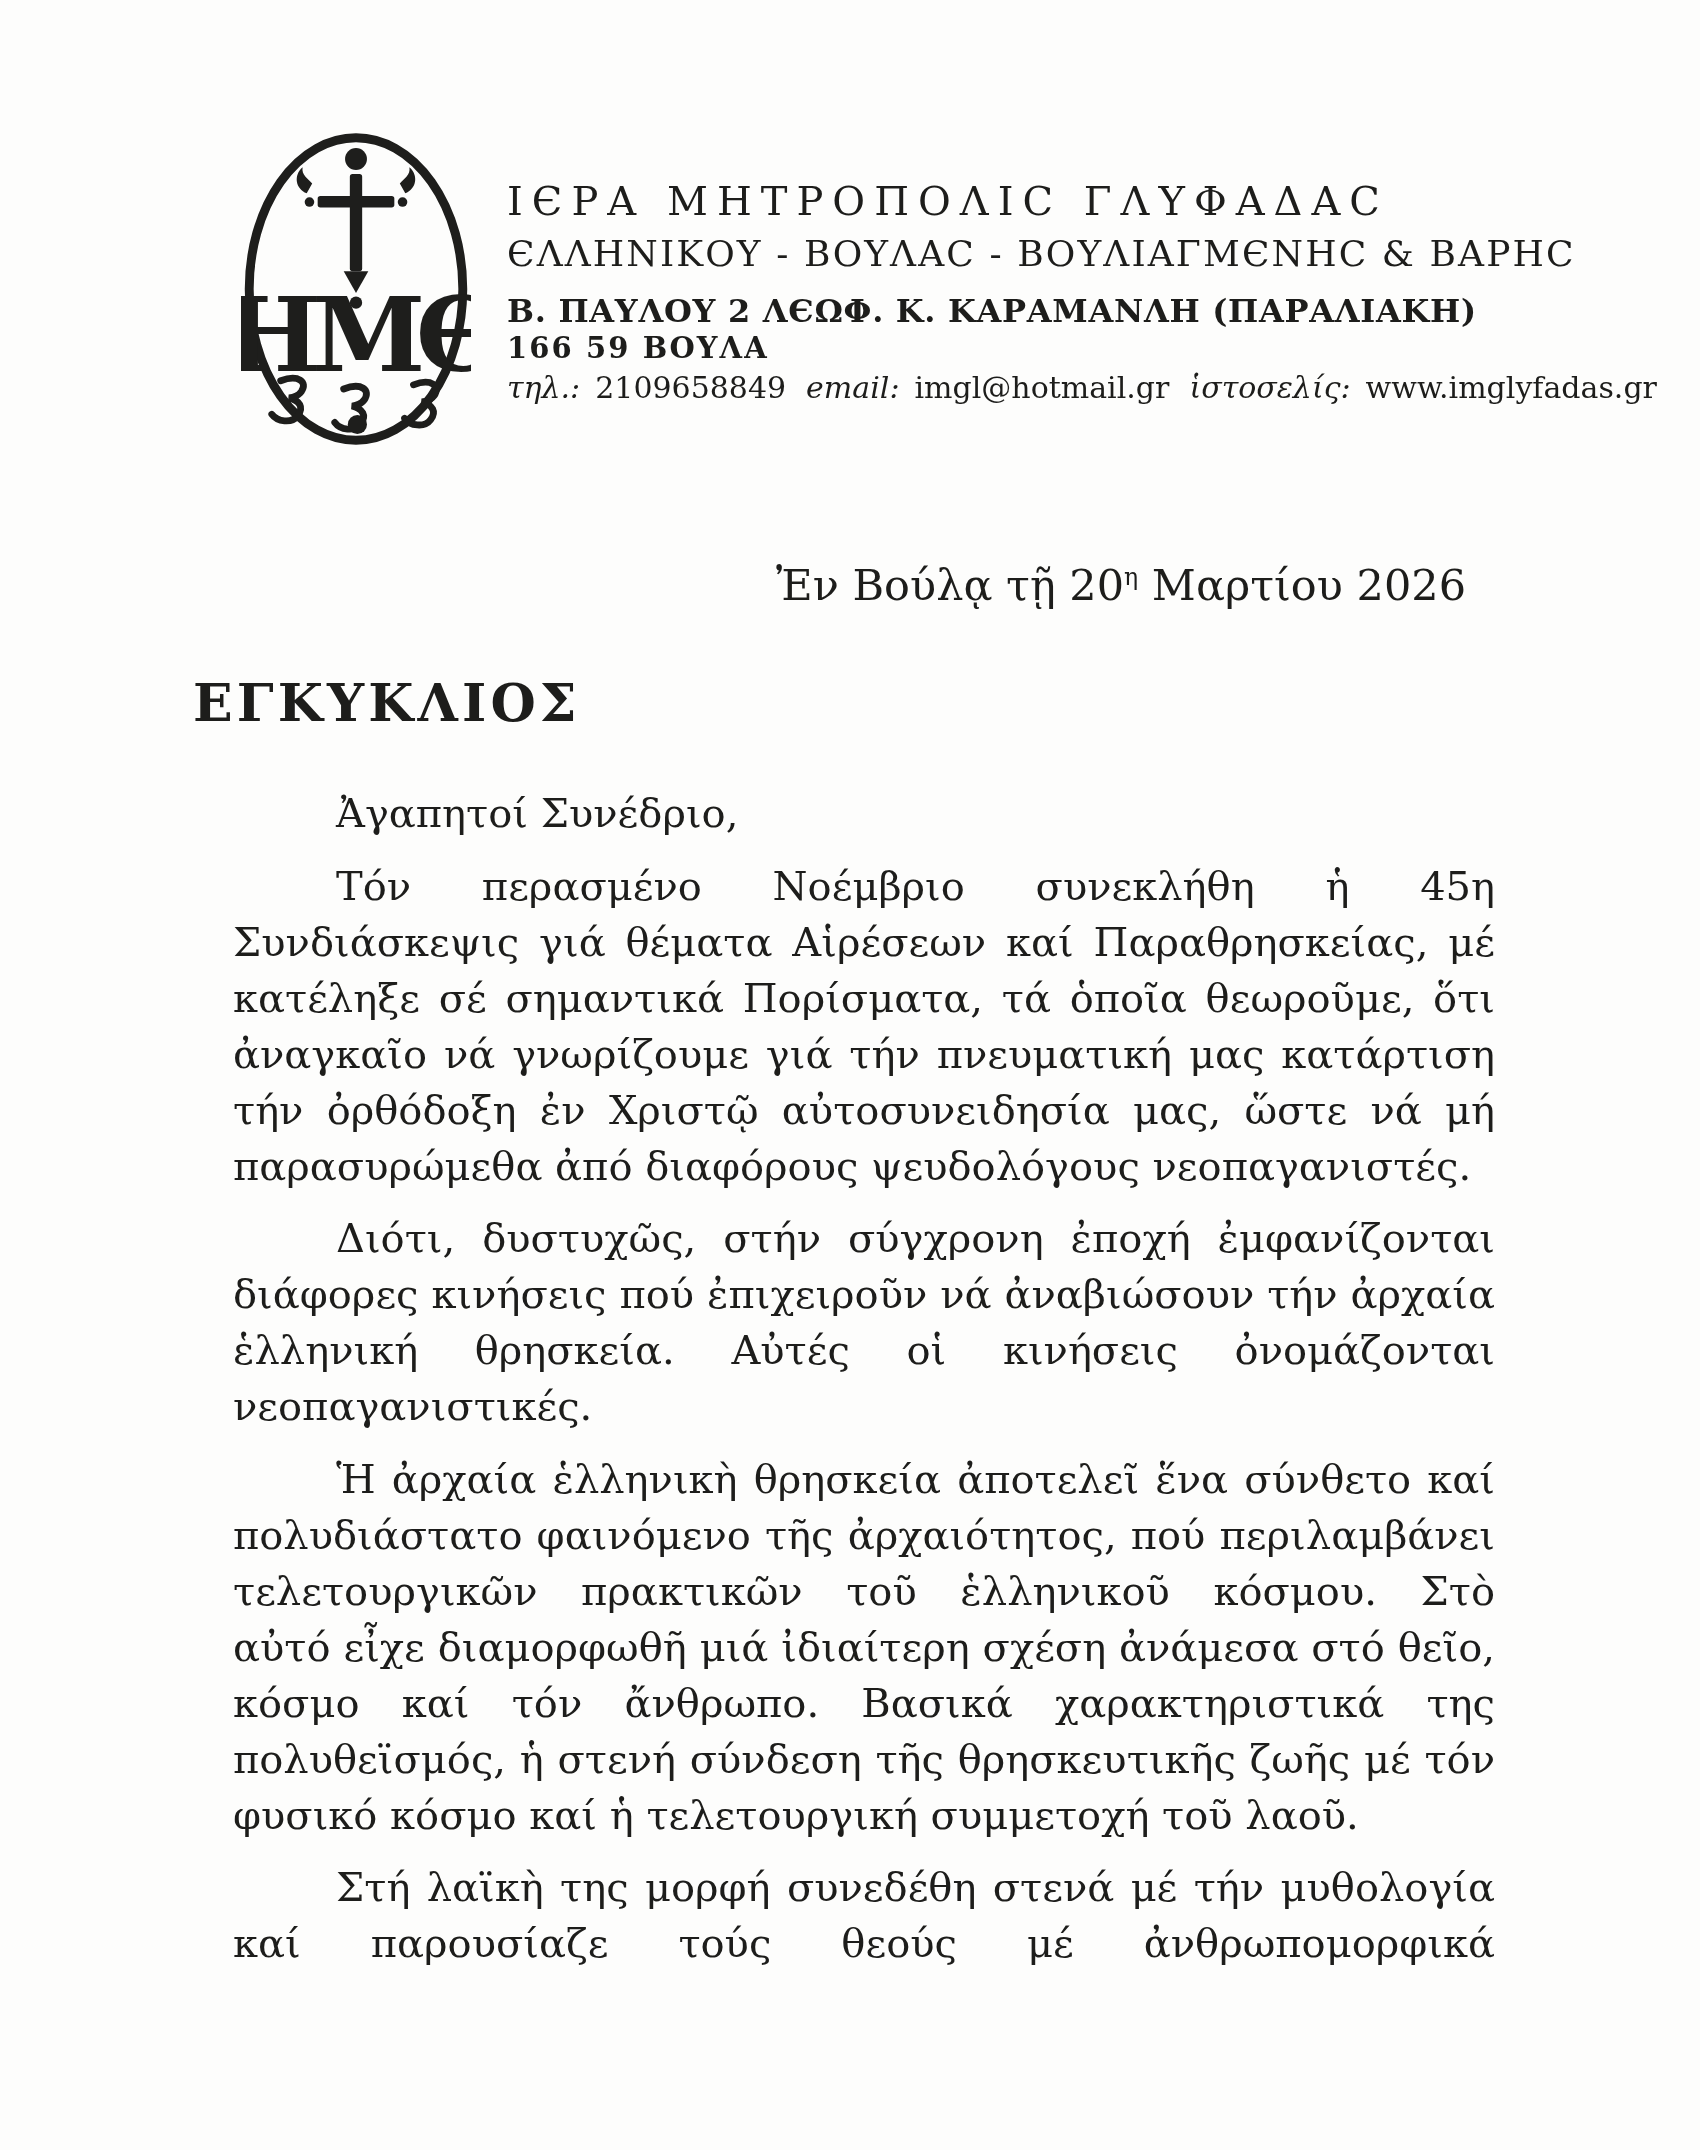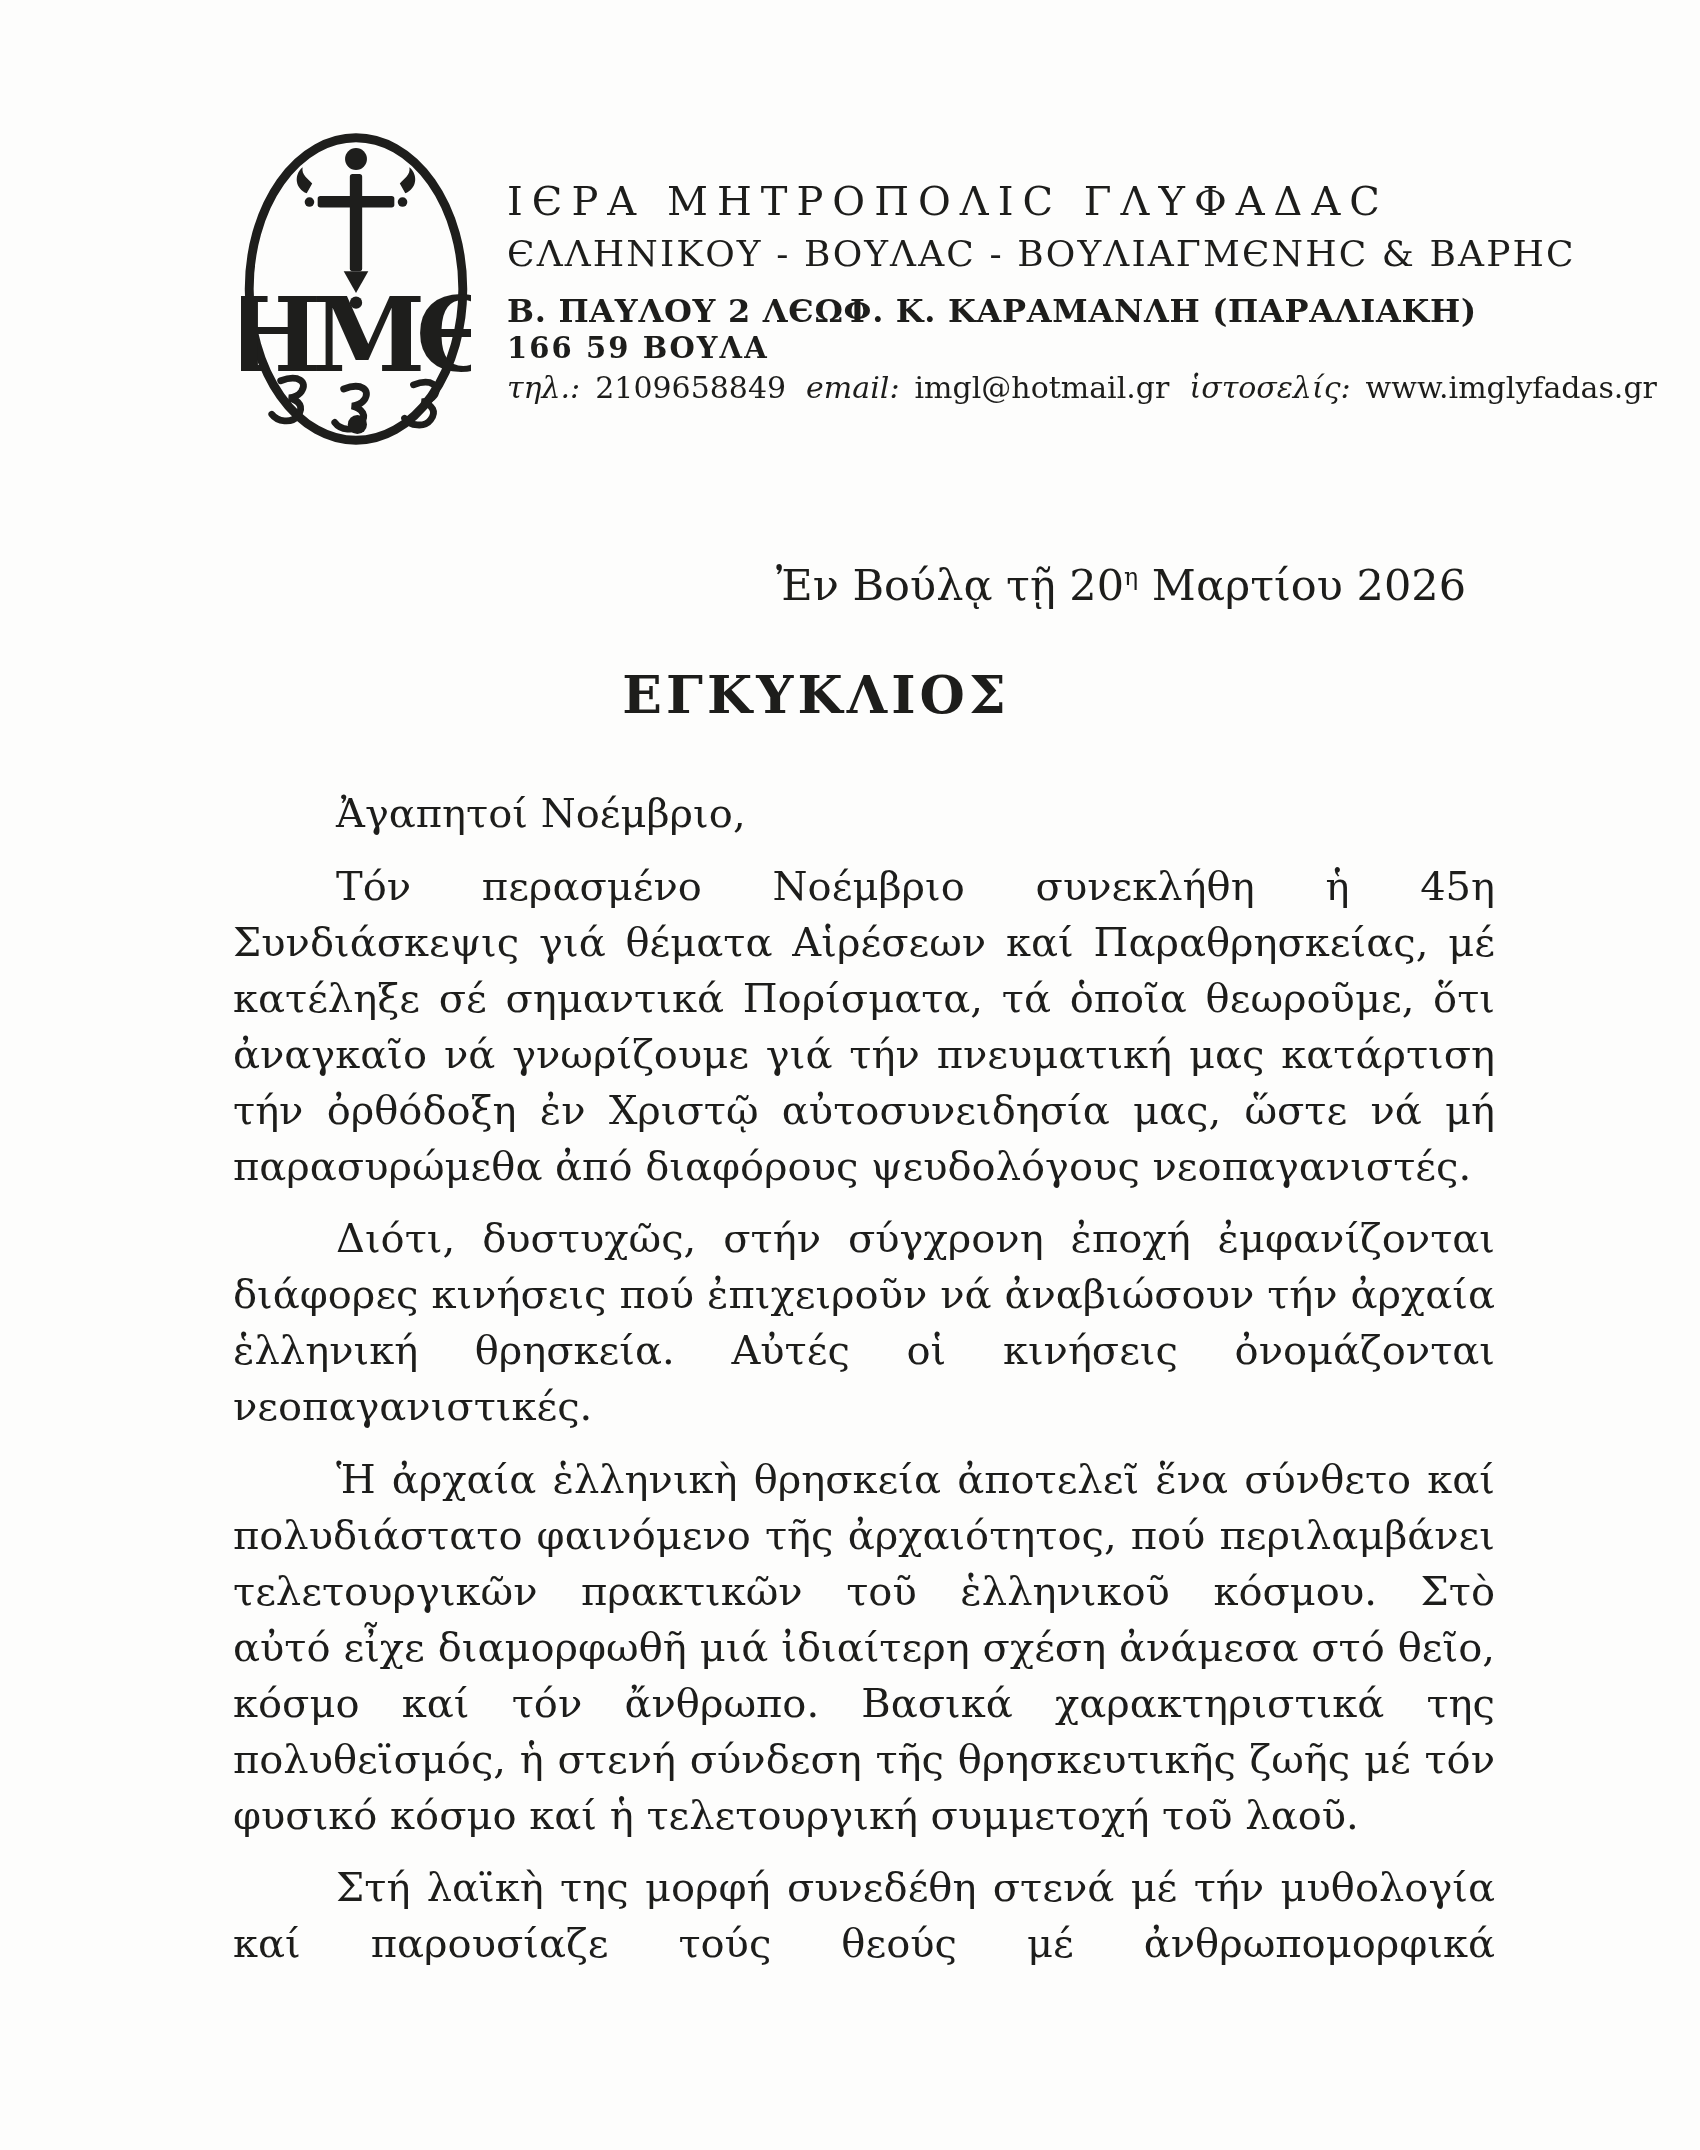--- a/index.html
+++ b/index.html
@@ -42,22 +42,22 @@
     white-space: nowrap;
   }
   .dateline sup { font-size: 0.55em; vertical-align: super; }
 
   
   .title {
     position: absolute;
     top: 664px;
     left: 233px;
     width: 1262px;
-    margin: 0;
-    text-align: center;
+    margin: 8px;
+    text-align: left;
     font-size: 52px;
     font-weight: bold;
     letter-spacing: 4.1px;
     transform: translateX(-48px);
   }
 
   
   .body-text {
     position: absolute;
     top: 785px;
@@ -114,21 +114,21 @@
   </header>
 
   <div class="dateline">
     <span>Ἐν Βούλᾳ τῇ 20</span><sup>η</sup><span> Μαρτίου 2026</span>
   </div>
 
   <h1 class="title">ΕΓΚΥΚΛΙΟΣ</h1>
 
   <main class="body-text">
 
-    <div class="line indent">Ἀγαπητοί Νοέμβριο,</div>
+    <div class="line indent">Ἀγαπητοί Συνέδριο,</div>
 
     <section class="para">
       <div class="line jl indent">Τόν περασμένο Νοέμβριο συνεκλήθη ἡ 45η Πανορθόδοξος</div>
       <div class="line jl">Συνδιάσκεψις γιά θέματα Αἱρέσεων καί Παραθρησκείας, μέ θέμα:</div>
       <div class="line jl">κατέληξε σέ σημαντικά Πορίσματα, τά ὁποῖα θεωροῦμε, ὅτι εἶναι</div>
       <div class="line jl">ἀναγκαῖο νά γνωρίζουμε γιά τήν πνευματική μας κατάρτιση καί</div>
       <div class="line jl">τήν ὀρθόδοξη ἐν Χριστῷ αὐτοσυνειδησία μας, ὥστε νά μή</div>
       <div class="line">παρασυρώμεθα ἀπό διαφόρους ψευδολόγους νεοπαγανιστές.</div>
     </section>
 

